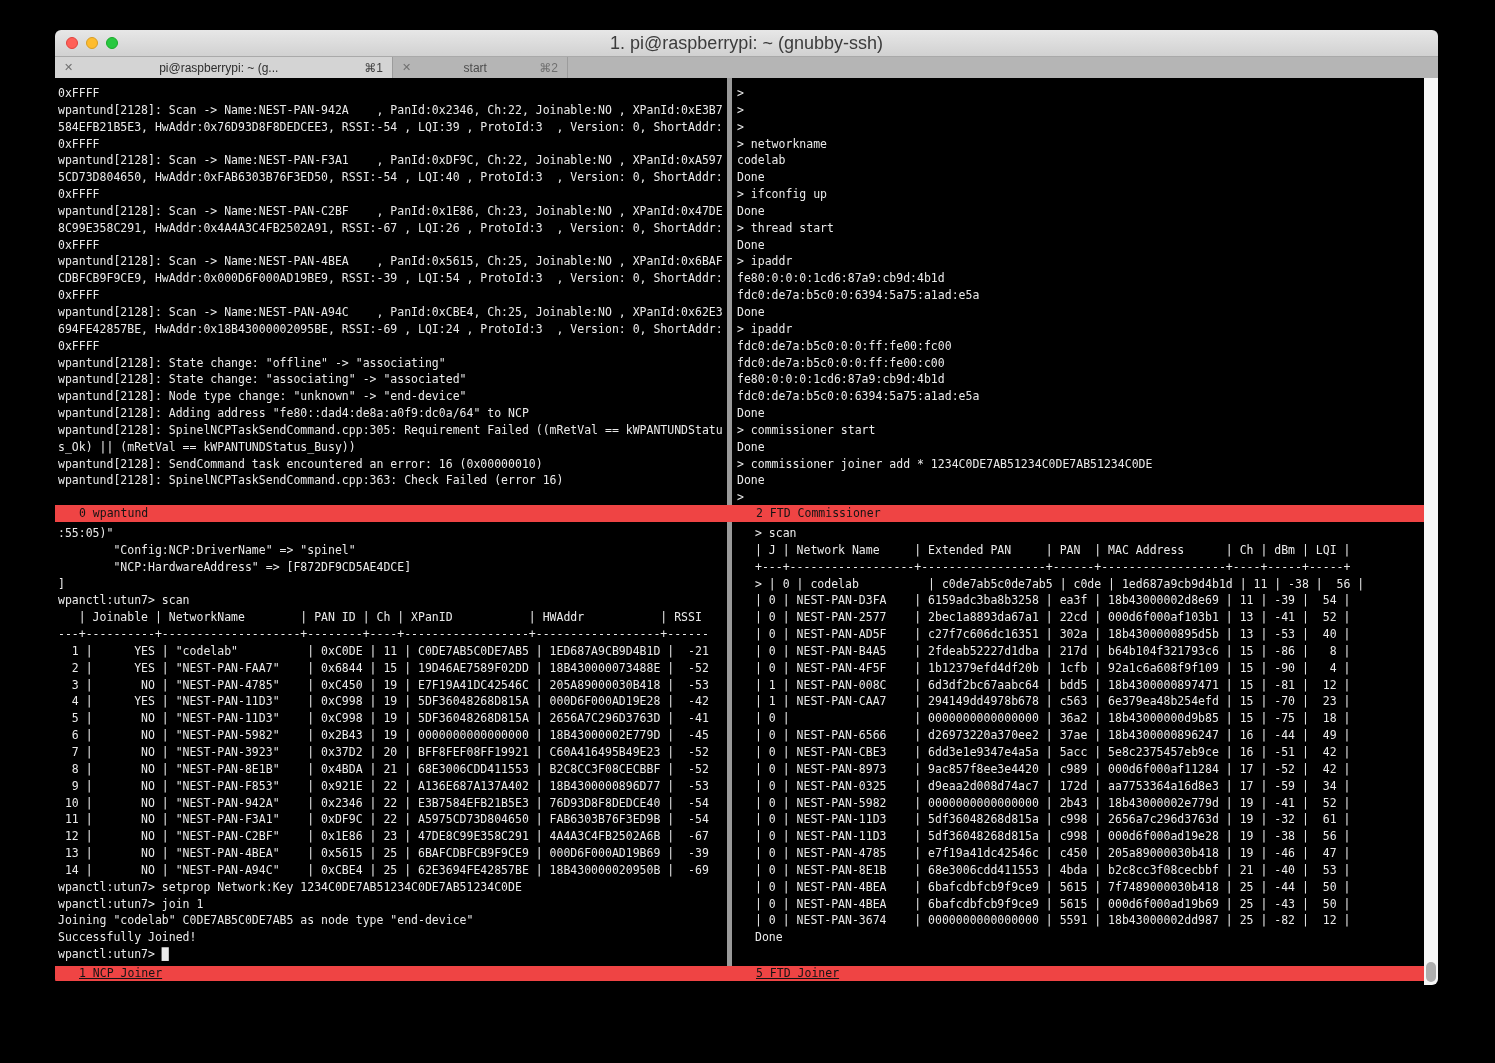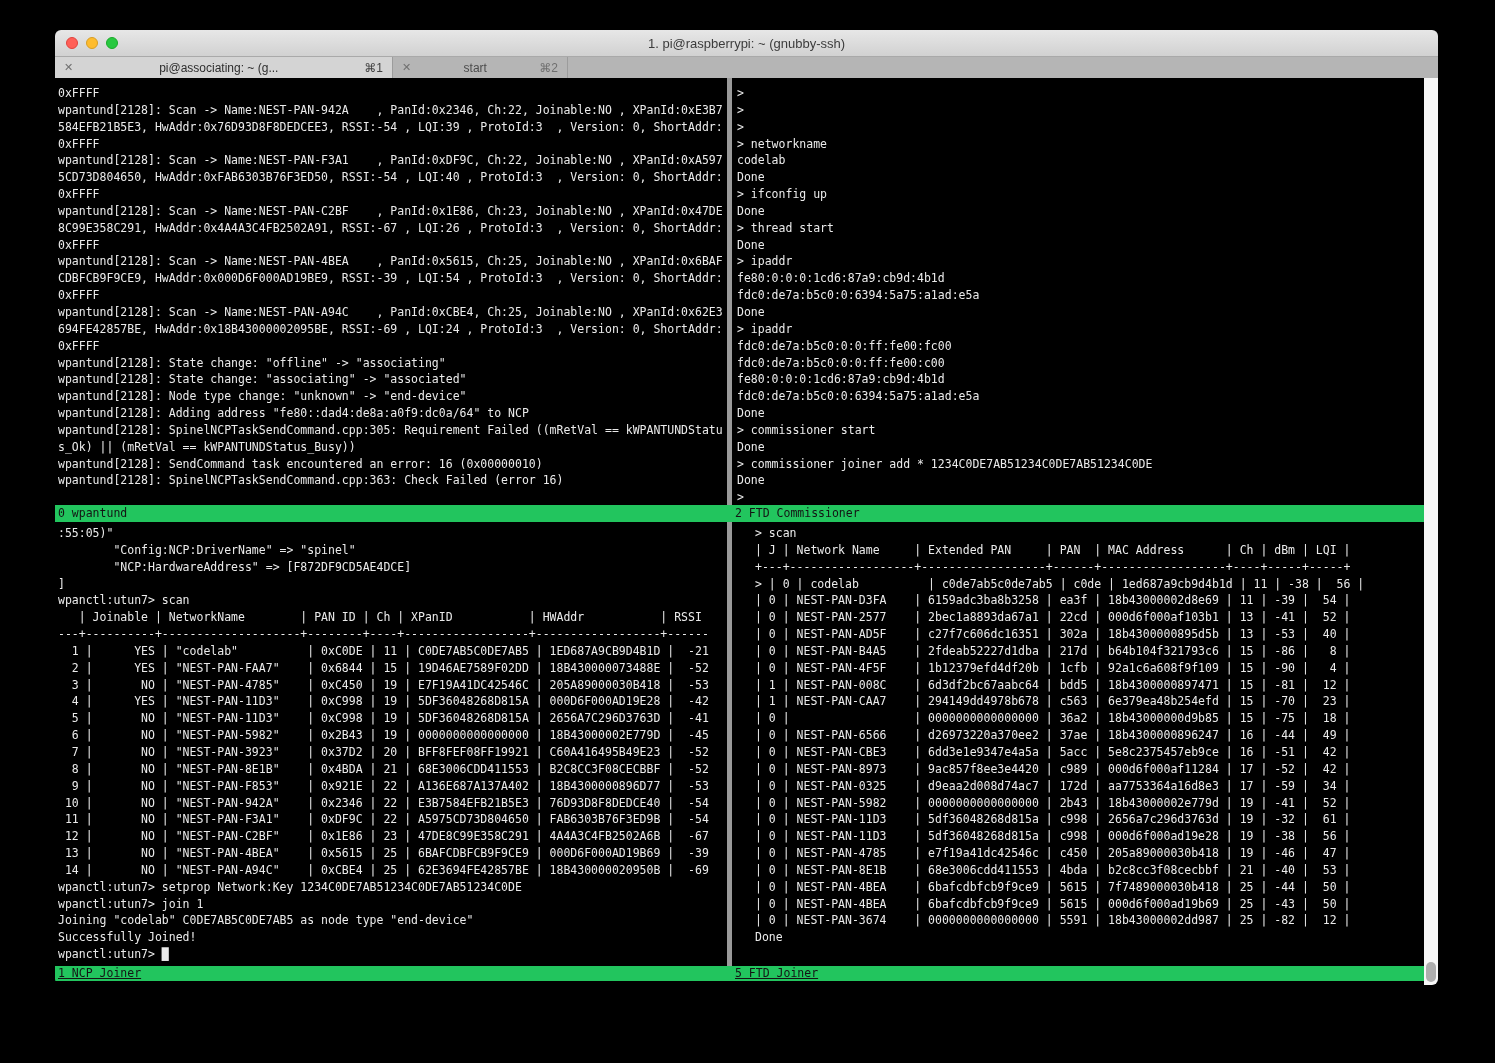--- a/index.html
+++ b/index.html
@@ -4,21 +4,21 @@
 <style>
   html,body{margin:0;padding:0;background:#000;}
   .stage{position:relative;width:1495px;height:1063px;background:#000;overflow:hidden;
          font-family:"Liberation Sans",sans-serif;}
   .window{position:absolute;left:55px;top:30px;width:1383px;height:955px;
           border-radius:6px;overflow:hidden;background:#000;}
   
   .titlebar{position:relative;height:27px;background:linear-gradient(#e7e7e7,#d1d1d1);
             border-bottom:1px solid #a9a9a9;display:flex;align-items:center;justify-content:center;
             box-sizing:border-box;}
-  .wtitle{font-size:13px;color:#3c3c3c;}
+  .wtitle{font-size:18px;color:#3c3c3c;}
   .lights{position:absolute;left:11px;top:0;bottom:0;display:flex;align-items:center;gap:8px;}
   .light{width:12px;height:12px;border-radius:50%;display:inline-block;}
   .light.red{background:#ff5f57;border:1px solid #e0443e;box-sizing:border-box;}
   .light.yellow{background:#febc2e;border:1px solid #d89e24;box-sizing:border-box;}
   .light.green{background:#28c840;border:1px solid #1aab29;box-sizing:border-box;}
   
   .tabbar{height:21px;background:#b5b5b5;display:flex;font-size:12px;}
   .tab{display:flex;align-items:center;justify-content:space-between;box-sizing:border-box;
        padding:0 9px;cursor:default;}
   .tab.active{width:338px;background:#d4d4d4;color:#2e2e2e;border-right:1px solid #9c9c9c;}
@@ -29,22 +29,22 @@
   .tabfill{flex:1;background:#b5b5b5;}
   
   .terminal{position:relative;height:907px;background:#000;}
   .pane{position:absolute;margin:0;font-family:"DejaVu Sans Mono",monospace;
         font-size:11.5px;line-height:16.85px;color:#ebebeb;white-space:pre;overflow:hidden;}
   #p0{left:3px;top:7px;width:669px;height:420px;}
   #p3{left:682px;top:7px;width:687px;height:420px;}
   #p1{left:3px;top:447px;width:669px;height:439px;}
   #p4{left:700px;top:447px;width:687px;height:440px;}
   .vdivider{position:absolute;left:672px;top:0;width:5px;height:903px;background:#9a9a9a;}
-  .panebar{position:absolute;background:#22c55e;color:#141414;box-sizing:border-box;
-           font-family:"DejaVu Sans Mono",monospace;font-size:11.5px;padding-left:3px;
+  .panebar{position:absolute;background:#ef4444;color:#141414;box-sizing:border-box;
+           font-family:"DejaVu Sans Mono",monospace;font-size:11.5px;padding-left:24px;
            white-space:pre;overflow:hidden;}
   .panebar.row1{top:427px;height:17px;line-height:17px;}
   .panebar.row2{top:888px;height:15px;line-height:15px;text-decoration:underline;}
   .panebar.left{left:0;width:677px;}
   .panebar.right{left:677px;width:692px;}
   
   .scrollbar{position:absolute;right:0;top:0;width:14px;height:907px;background:#f7f7f7;}
   .thumb{position:absolute;left:2px;bottom:3px;width:10px;height:20px;border-radius:5px;background:#aeaeae;}
 </style>
 </head>
@@ -58,21 +58,21 @@
         <span class="light red"></span>
         <span class="light yellow"></span>
         <span class="light green"></span>
       </div>
       <div class="wtitle">1. pi@raspberrypi: ~ (gnubby-ssh)</div>
     </div>
 
     <div class="tabbar">
       <div class="tab active">
         <span class="tclose">✕</span>
-        <span class="tlabel">pi@associating: ~ (g...</span>
+        <span class="tlabel">pi@raspberrypi: ~ (g...</span>
         <span class="tkey">⌘1</span>
       </div>
       <div class="tab inactive">
         <span class="tclose">✕</span>
         <span class="tlabel">start</span>
         <span class="tkey">⌘2</span>
       </div>
       <div class="tabfill"></div>
     </div>
 

